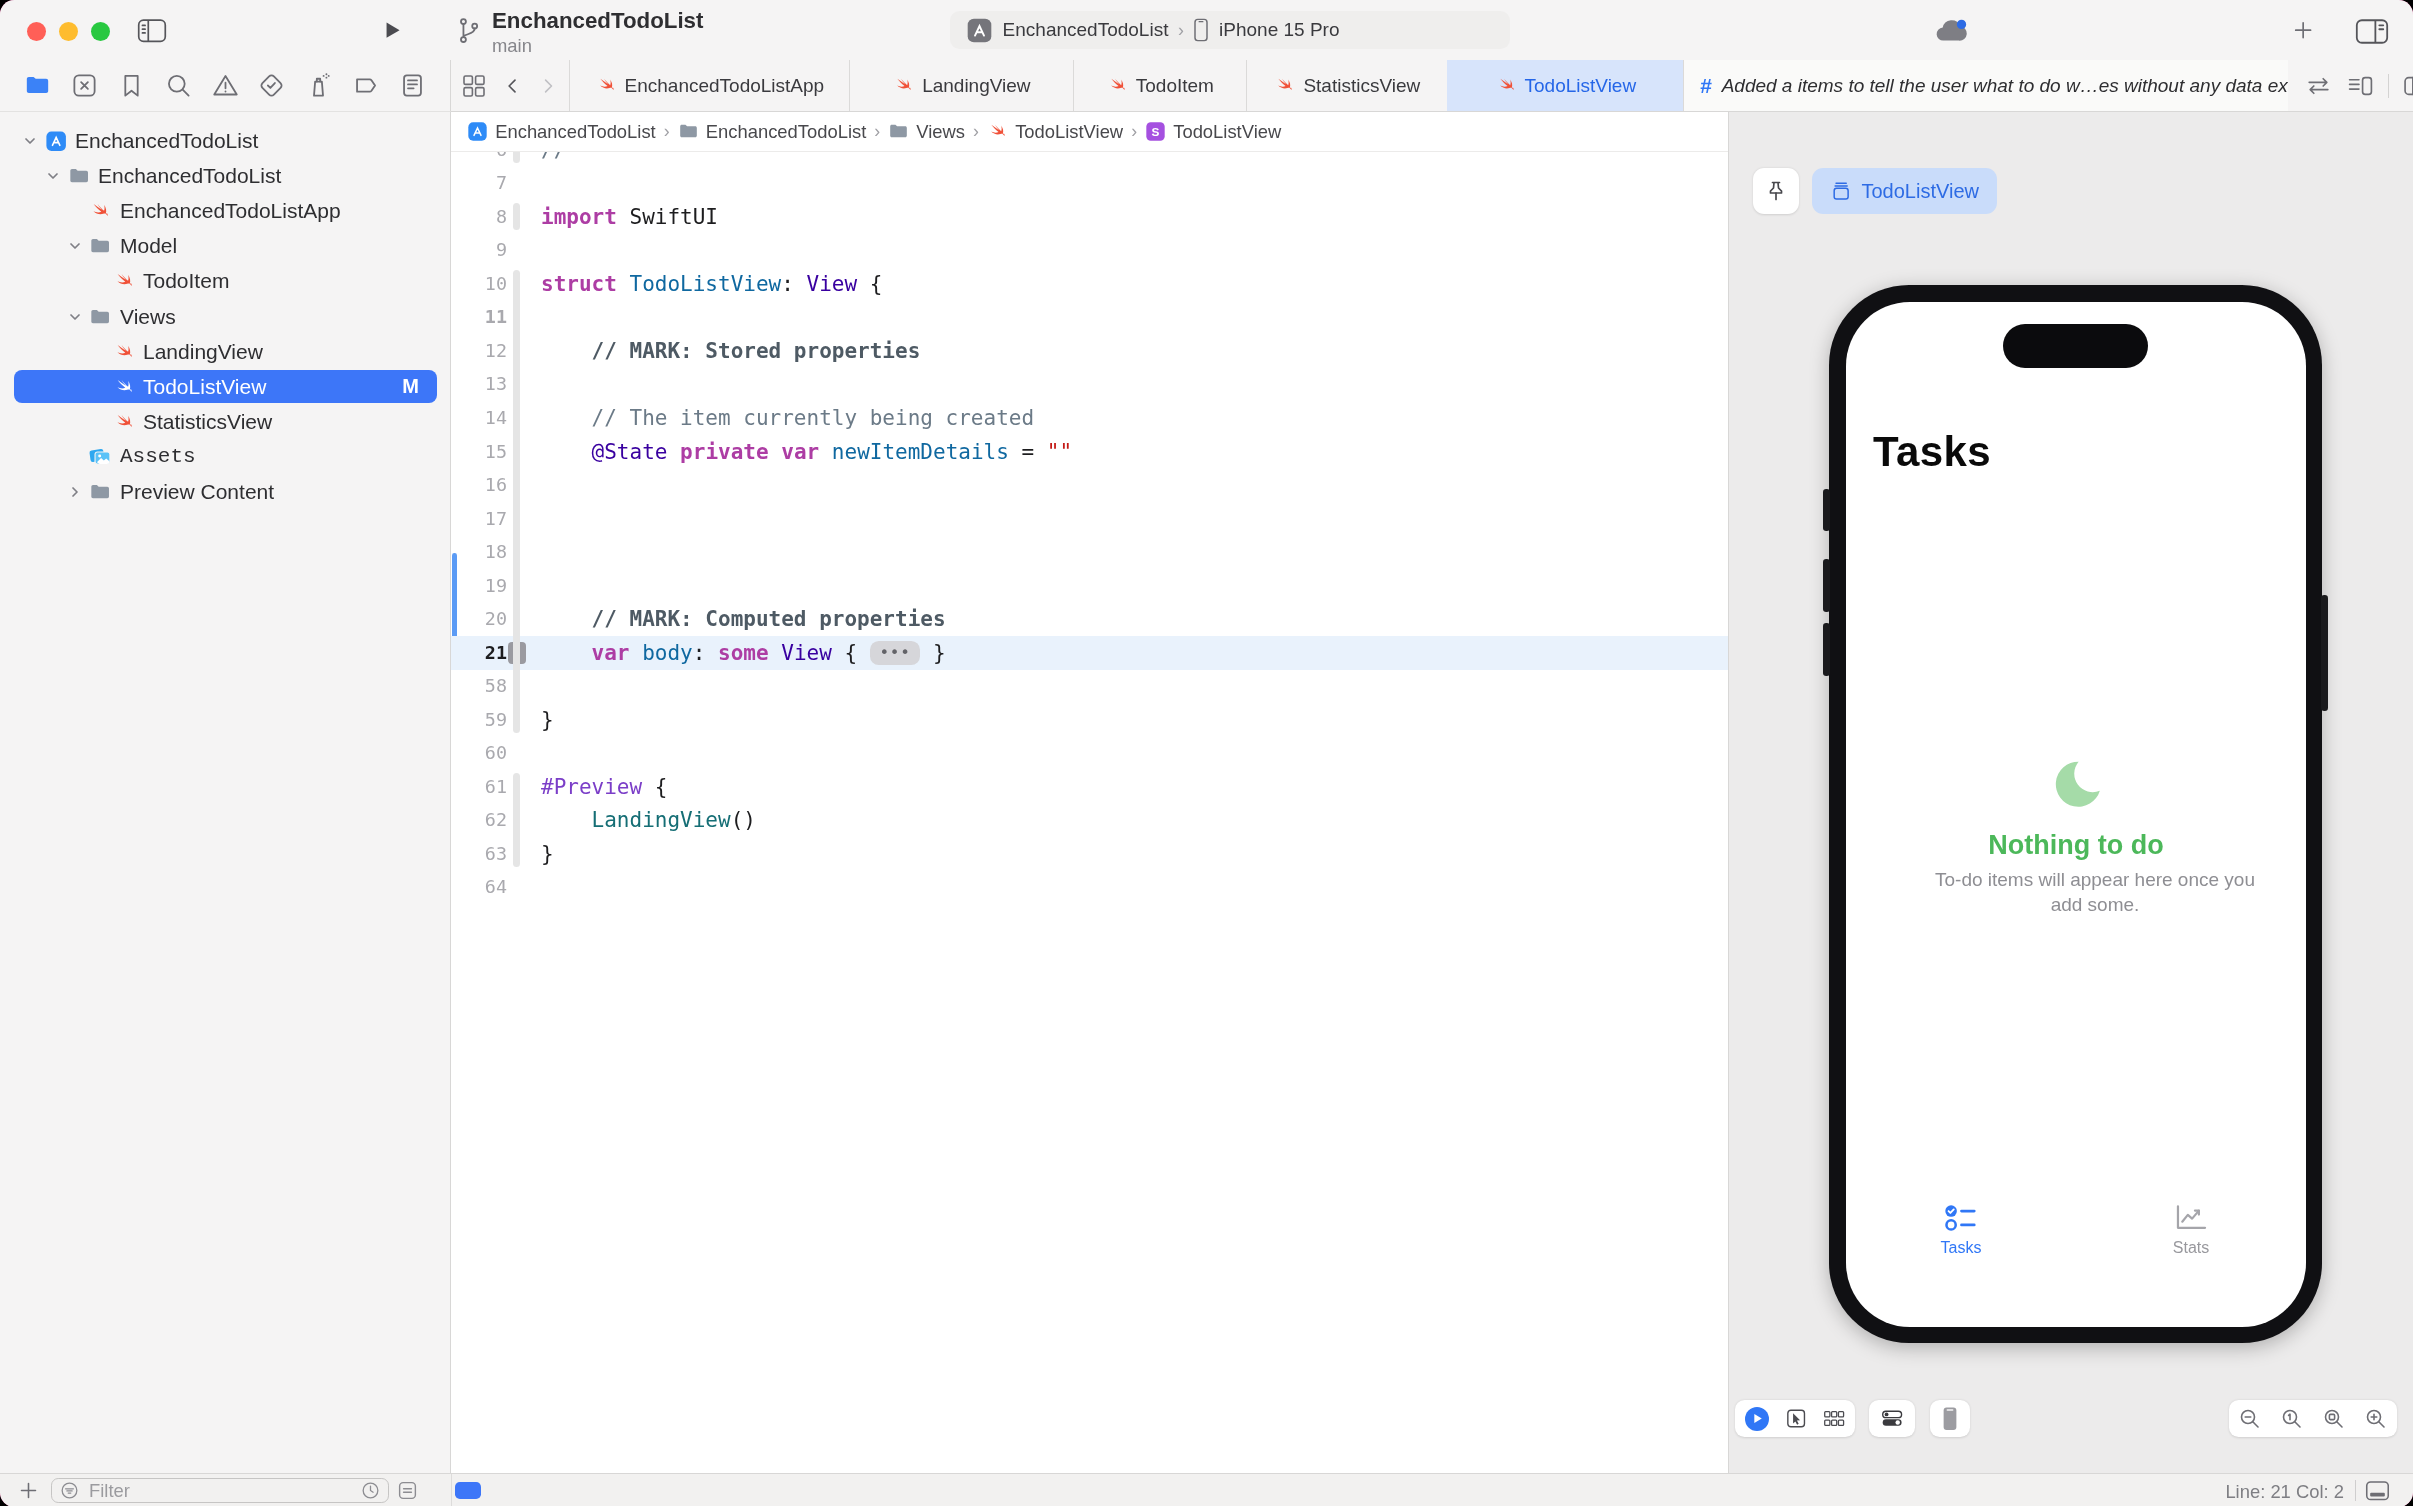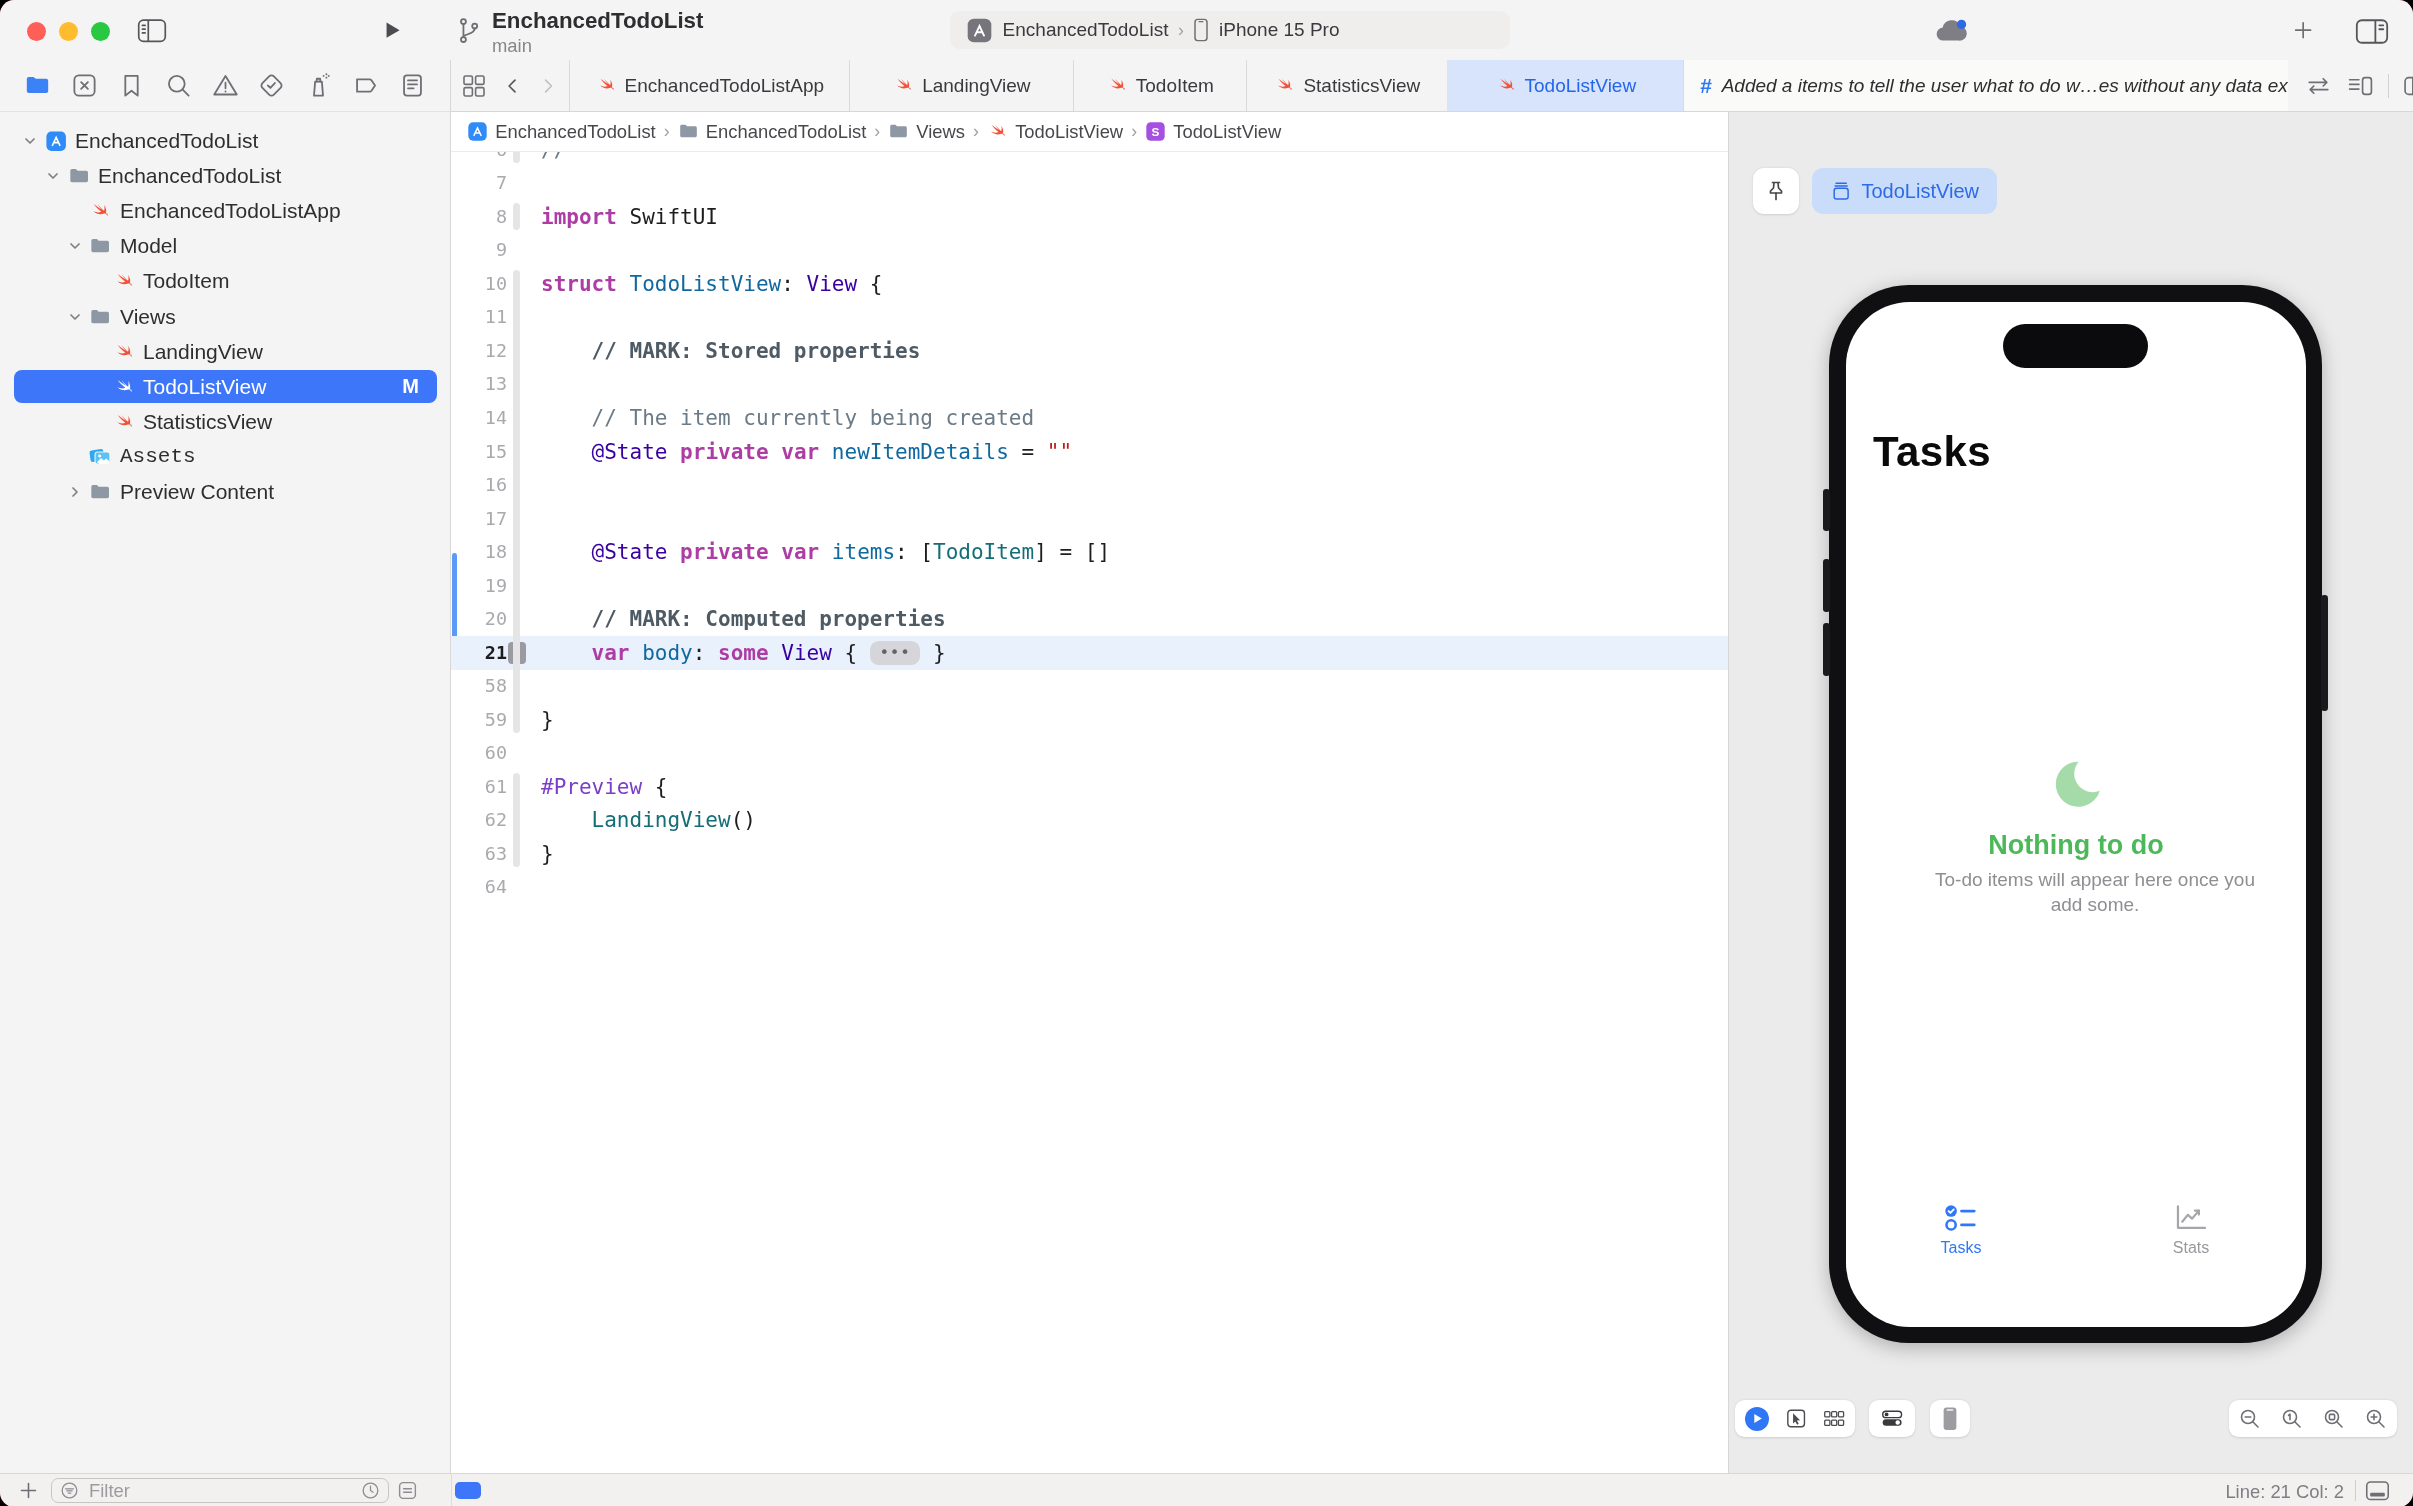--- a/index.html
+++ b/index.html
@@ -529,21 +529,21 @@
           <span class="ltext"><span class="tk-kw">import</span><span class="tk-pl"> SwiftUI</span></span>
         </div>
         <div class="code-row" style="top: 81px;">
           <span class="lnum">9</span>
           <span class="ltext"></span>
         </div>
         <div class="code-row" style="top: 115px;">
           <span class="lnum">10</span>
           <span class="ltext"><span class="tk-kw">struct</span><span class="tk-pl"> </span><span class="tk-decl">TodoListView</span><span class="tk-pl">: </span><span class="tk-type">View</span><span class="tk-pl"> {</span></span>
         </div>
-        <div class="code-row" style="top: 148px;">
+        <div class="code-row" style="top: 148px; font-weight: bold;">
           <span class="lnum">11</span>
           <span class="ltext"></span>
         </div>
         <div class="code-row" style="top: 182px;">
           <span class="lnum">12</span>
           <span class="ltext"><span class="tk-pl">    </span><span class="tk-mark">// MARK: Stored properties</span></span>
         </div>
         <div class="code-row" style="top: 215px;">
           <span class="lnum">13</span>
           <span class="ltext"></span>
@@ -558,21 +558,20 @@
         </div>
         <div class="code-row" style="top: 316px;">
           <span class="lnum">16</span>
           <span class="ltext"></span>
         </div>
         <div class="code-row" style="top: 350px;">
           <span class="lnum">17</span>
         </div>
         <div class="code-row" style="top: 383px;">
           <span class="lnum">18</span>
-          <span class="ltext"><span class="tk-pl">    </span><span class="tk-attr">@State</span><span class="tk-pl"> </span><span class="tk-kw">private</span><span class="tk-pl"> </span><span class="tk-kw">var</span><span class="tk-pl"> </span><span class="tk-decl">items</span><span class="tk-pl">: [</span><span class="tk-proj">TodoItem</span><span class="tk-pl">] = []</span></span>
         </div>
         <div class="code-row" style="top: 417px;">
           <span class="lnum">19</span>
           <span class="ltext"></span>
         </div>
         <div class="code-row" style="top: 450px;">
           <span class="lnum">20</span>
           <span class="ltext"><span class="tk-pl">    </span><span class="tk-mark">// MARK: Computed properties</span></span>
         </div>
         <div class="code-row hl" style="top: 484px;">

